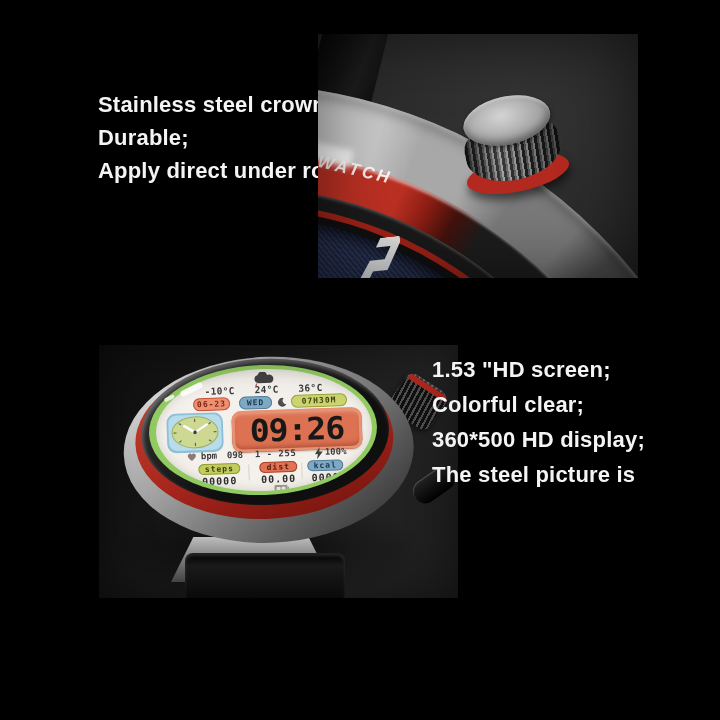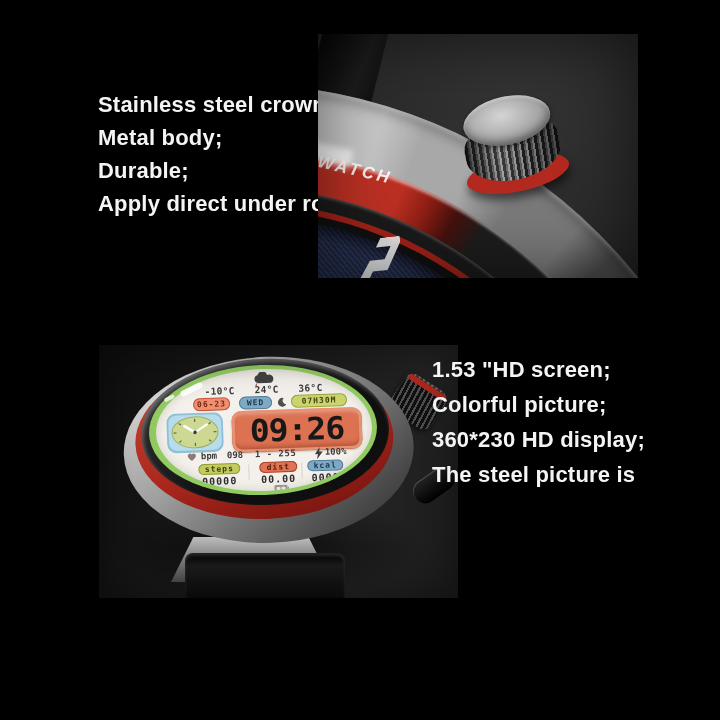--- a/index.html
+++ b/index.html
@@ -126,21 +126,20 @@
   .stat-div{position:absolute;top:2px;width:1px;height:16px;background:#d6d2c9;}
   .fc-batt{position:absolute;left:116px;top:116px;}
 </style>
 </head>
 <body>
 
 <div class="canvas">
 
   <div class="feat feat-top">
     <div class="feat-line">Stainless steel crown;</div>
-    <div class="feat-line">Metal body;</div>
     <div class="feat-line">Durable;</div>
     <div class="feat-line">Apply direct under rotation;</div>
   </div>
 
   <div class="photo-top">
     <div class="tp-strap"></div>
     <div class="tp-ring tp-case"></div>
     <div class="tp-ring tp-redband"></div>
     <div class="tp-ring tp-bezel"></div>
     <div class="tp-ring tp-redthin"></div>
@@ -247,18 +246,18 @@
         </svg>
       </div>
 
       <div class="bw-glare1"></div>
       <div class="bw-glare2"></div>
     </div>
   </div>
 
   <div class="feat feat-bottom">
     <div class="feat-line">1.53 "HD screen;</div>
-    <div class="feat-line">Colorful picture;</div>
-    <div class="feat-line">360*230 HD display;</div>
+    <div class="feat-line">Colorful clear;</div>
+    <div class="feat-line">360*500 HD display;</div>
     <div class="feat-line">The steel picture is</div>
   </div>
 
 </div>
 
 </body></html>

